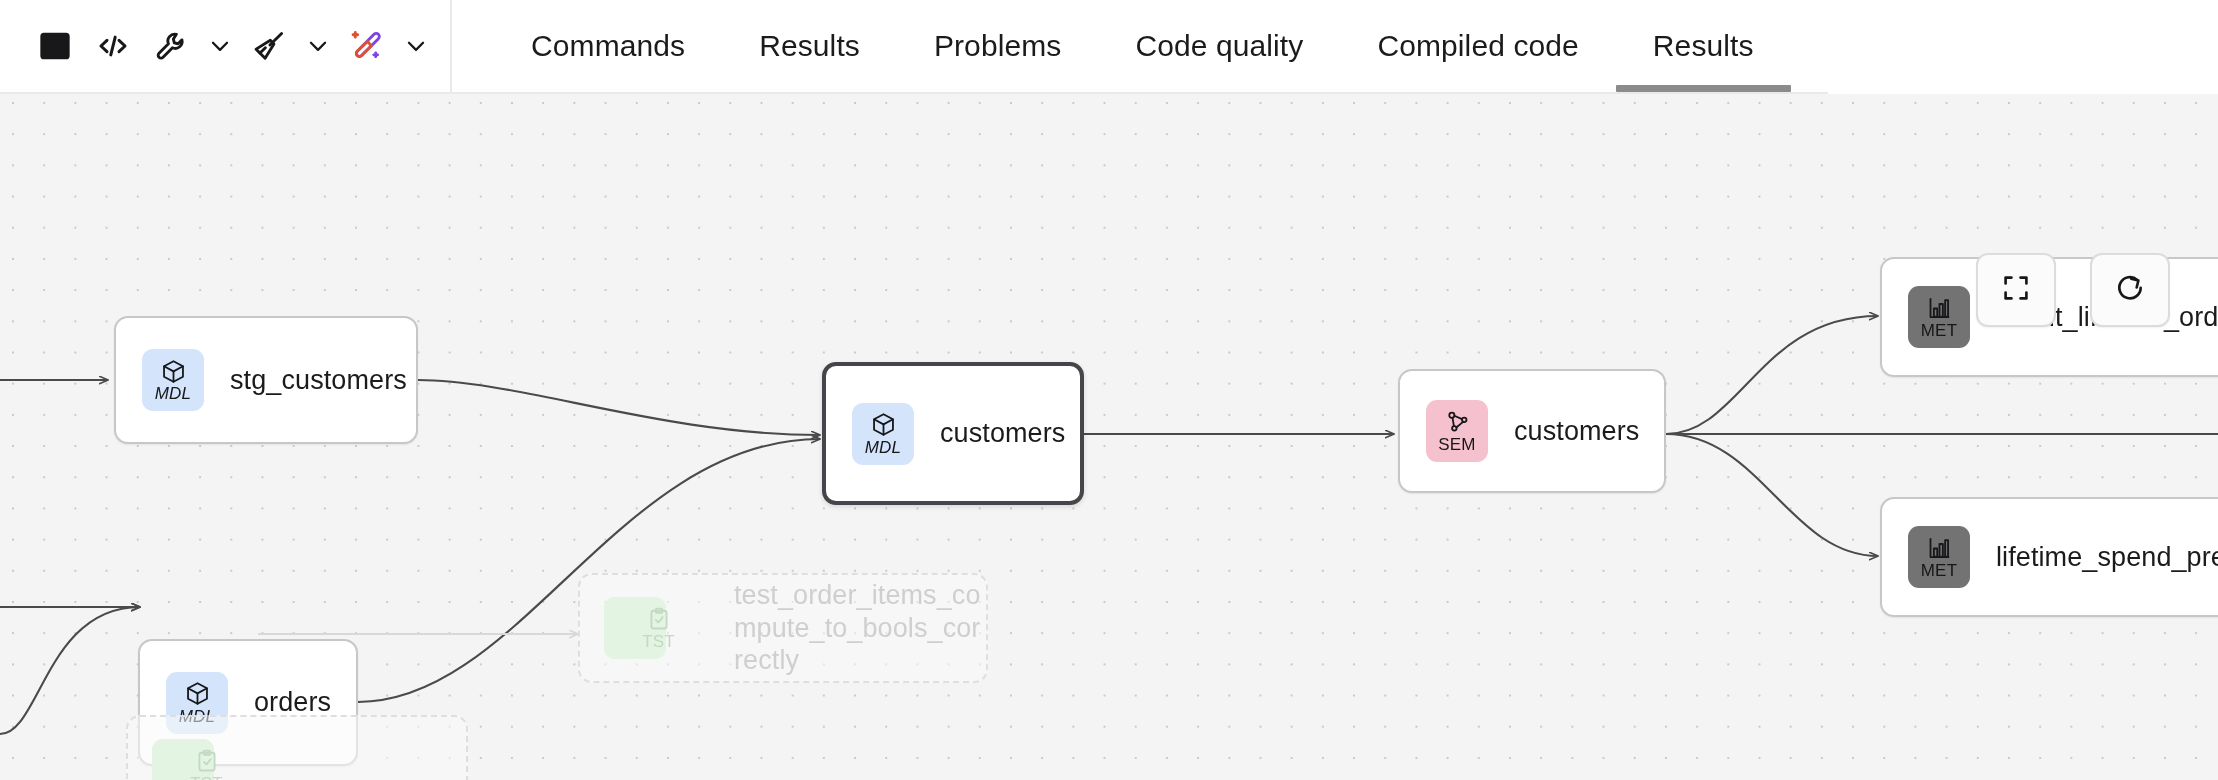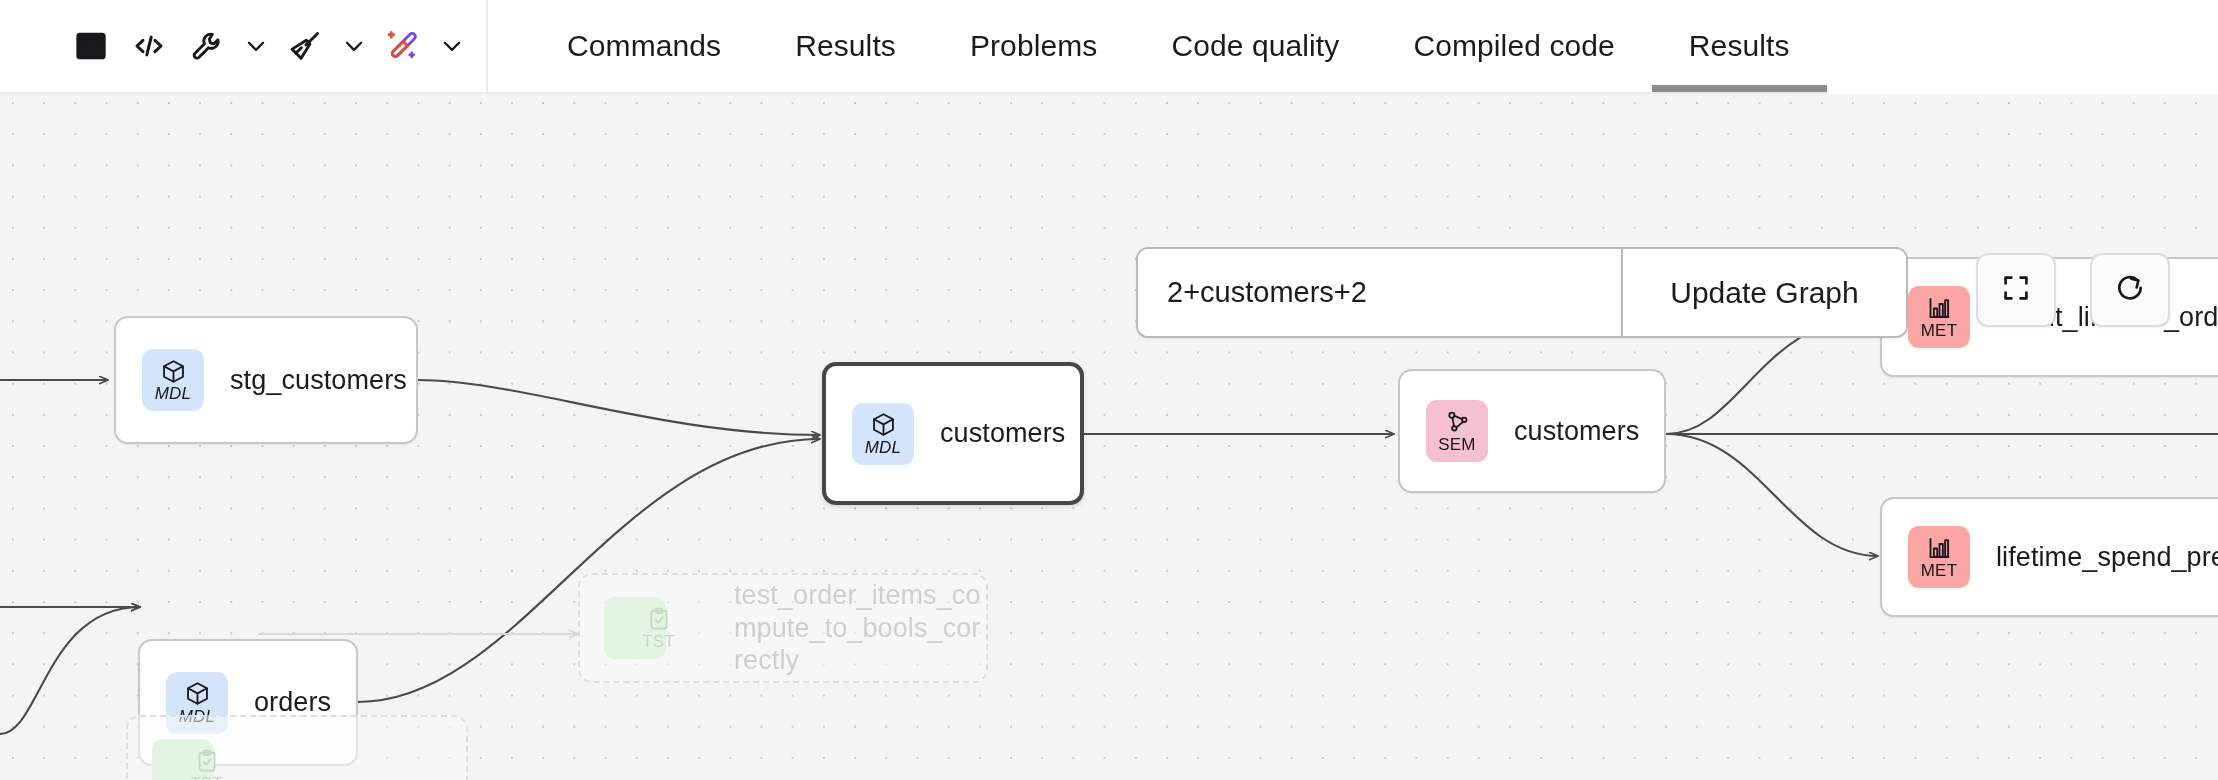--- a/index.html
+++ b/index.html
@@ -24,21 +24,20 @@
   
   .topbar {
     position: absolute;
     left: 0; top: 0;
     width: 1828px;
     height: 94px;
     background: #ffffff;
     border-bottom: 2px solid #e9e9eb;
     display: flex;
     align-items: flex-end;
-    padding-left: 36px;
   }
 
   .tool-group {
     display: flex;
     align-items: center;
     height: 100%;
     padding-left: 26px;
     padding-right: 14px;
     border-right: 2px solid #e9e9eb;
     gap: 0px;
@@ -146,21 +145,21 @@
     border-radius: 11px;
     display: flex;
     flex-direction: column;
     align-items: center;
     justify-content: center;
     flex: 0 0 auto;
     gap: 1px;
   }
   .badge-mdl { background: #d3e4fb; font-style: italic; }
   .badge-sem { background: #f6c1cf; }
-  .badge-met { background: #fca5a5; }
+  .badge-met { background: #737373; }
   .badge-tst { background: #e3f4e2; padding-left: 47px; }
 
   .badge .glyph {
     display: flex;
     align-items: center;
     justify-content: center;
     height: 26px;
   }
   .badge .blabel {
     font-size: 17px;
@@ -491,26 +490,20 @@
             <rect x="5.0" y="4.4" width="14.0" height="16.4" rx="2"></rect>
             <rect x="9.0" y="2.4" width="6.0" height="4.0" rx="1.2"></rect>
             <polyline points="9.2,13.0 11.4,15.2 15.4,10.4"></polyline>
           </svg>
         </span>
         <span class="blabel">TST</span>
       </div>
       <div class="node-label"></div>
     </div>
 
-    <div class="search-wrap">
-      <input class="search-input" type="text" value="2+customers+2" style="">
-      <div class="update-btn">
-        <span>Update Graph</span>
-      </div>
-    </div>
 
     <div class="ctrl-btn" id="fit-view-button">
       <span>
         <svg width="32" height="32" viewBox="0 0 24 24" fill="none" stroke="#17171a" stroke-width="2.0" stroke-linecap="round" stroke-linejoin="round">
           <polyline points="4.2,8.6 4.2,4.2 8.6,4.2"></polyline>
           <polyline points="15.4,4.2 19.8,4.2 19.8,8.6"></polyline>
           <polyline points="19.8,15.4 19.8,19.8 15.4,19.8"></polyline>
           <polyline points="8.6,19.8 4.2,19.8 4.2,15.4"></polyline>
         </svg>
       </span>

